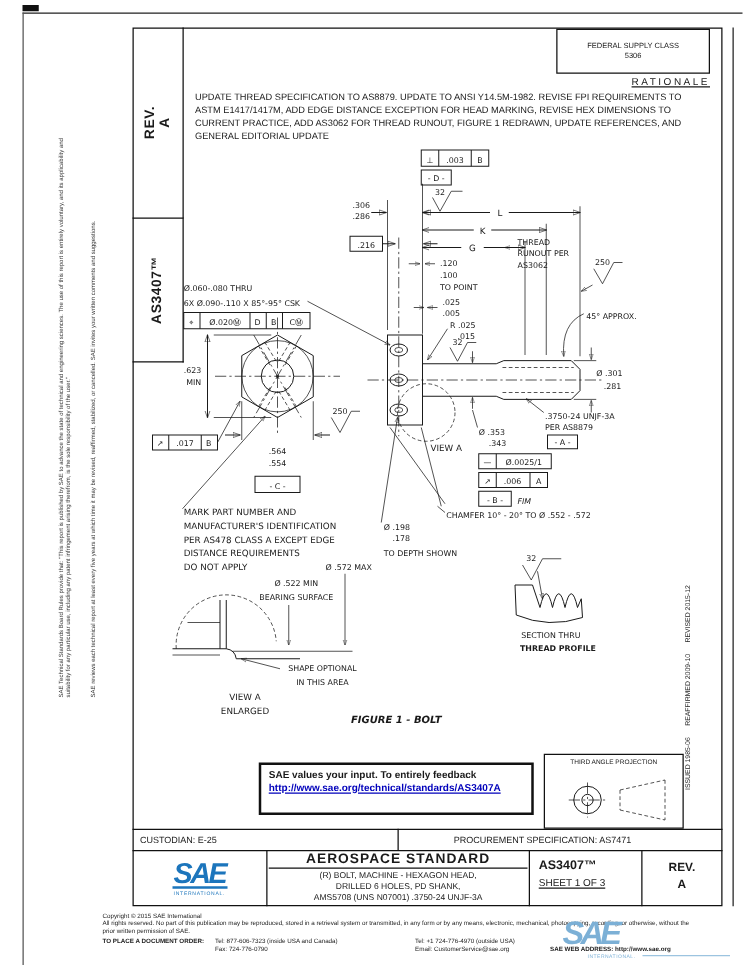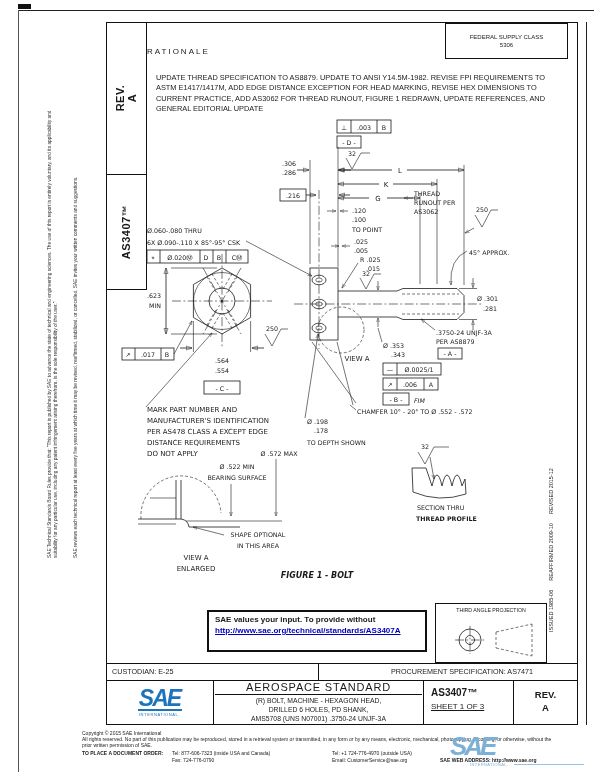--- a/index.html
+++ b/index.html
@@ -15,50 +15,50 @@
   .frame{left:106px;top:22px;width:472px;height:703px;border:1.5px solid #111;box-sizing:border-box;}
   .sbox{left:106px;width:41px;border-right:1.2px solid #111;border-bottom:1.2px solid #111;
         box-sizing:border-box;display:flex;align-items:center;justify-content:center;}
   .sbox1{top:22px;height:153px;}
   .sbox2{top:175px;height:115px;}
   .rot{transform:rotate(-90deg);display:flex;flex-direction:column;align-items:center;
        font-weight:bold;font-size:11px;line-height:12px;letter-spacing:.5px;white-space:nowrap;}
   .fsc{left:445px;top:23px;width:123px;height:36px;border:1.2px solid #111;box-sizing:border-box;
        display:flex;flex-direction:column;align-items:center;justify-content:center;
        font-size:6px;line-height:8px;text-align:center;}
-  .rat-title{left:147px;top:47px;width:421px;text-align:left;font-size:8px;letter-spacing:2px;}
+  .rat-title{left:147px;top:61px;width:421px;text-align:right;font-size:8px;letter-spacing:2px;text-decoration:underline;}
   .rat-text{left:156px;top:73px;width:396px;font-size:7.4px;line-height:10.4px;}
   
   .vturn{transform:rotate(-90deg);transform-origin:0 0;}
   .discl{font-size:4.8px;line-height:6px;color:#333;width:455px;}
   .d1{left:47px;top:558px;}
   .d2{left:73px;top:558px;}
   .dates{left:548px;top:632px;width:245px;font-size:5.5px;color:#222;white-space:pre;}
   
   .fb{left:207px;top:610px;width:220px;height:42px;border:2.5px solid #111;box-sizing:border-box;
       padding:3px 6px;font-size:8px;font-weight:bold;line-height:10.5px;}
   .fb a{color:#0000bb;}
   .tap{left:435px;top:603px;width:112px;height:60px;border:1.2px solid #111;box-sizing:border-box;}
   .tap-label{left:437px;top:607px;width:108px;text-align:center;font-size:5.2px;}
   
   .cust-row{left:106px;top:663px;width:472px;height:17px;border-top:1.2px solid #111;box-sizing:border-box;}
   .cust{left:112px;top:667px;font-size:7.2px;}
   .cdiv{left:318px;top:663px;height:17px;border-left:1.2px solid #111;}
-  .proc{left:328px;top:667px;width:268px;text-align:center;font-size:7.2px;}
+  .proc{left:300px;top:667px;width:268px;text-align:center;font-size:7.2px;}
   
   .tb{left:106px;top:680px;width:472px;height:45px;border-top:1.2px solid #111;box-sizing:border-box;}
   .tbv1{left:213px;top:680px;height:45px;border-left:1.2px solid #111;}
   .tbv2{left:423px;top:680px;height:45px;border-left:1.2px solid #111;}
   .tbv3{left:513px;top:680px;height:45px;border-left:1.2px solid #111;}
   .logo-cell{left:107px;top:682px;width:105px;height:42px;display:flex;flex-direction:column;
              align-items:center;justify-content:center;}
   .logo-sae{color:#1c75bc;font-weight:bold;font-style:italic;font-size:23px;line-height:19px;letter-spacing:-2px;}
   .logo-bar{width:44px;height:2px;background:#1c75bc;margin-top:1px;}
   .logo-sub{color:#1c75bc;font-size:4px;letter-spacing:.6px;margin-top:1px;}
-  .tb-head{left:215px;top:681px;width:207px;text-align:center;font-size:11px;font-weight:normal;
+  .tb-head{left:215px;top:681px;width:207px;text-align:center;font-size:11px;font-weight:bold;
            letter-spacing:.8px;border-bottom:1.1px solid #111;padding-bottom:1px;}
   .tb-sub{left:215px;top:696px;width:207px;text-align:center;font-size:6.8px;line-height:9.2px;}
   .tb-doc{left:431px;top:687px;font-size:10px;font-weight:bold;}
   .tb-sheet{left:431px;top:702px;font-size:8px;text-decoration:underline;}
   .tb-rev{left:513px;top:688px;width:65px;text-align:center;font-size:9.5px;font-weight:bold;line-height:13px;}
   
   .ft{font-size:5px;color:#222;}
   .ft-c1{left:82px;top:730px;}
   .ft-c2{left:82px;top:736px;width:470px;line-height:6px;}
   .ft-ol{left:82px;top:750px;font-weight:bold;}
@@ -349,21 +349,21 @@
     <line x1="455" y1="640" x2="485" y2="640" class="cl"></line>
     <line x1="470" y1="626" x2="470" y2="654" class="cl"></line>
     <line x1="496" y1="632" x2="532" y2="624" class="dsh thin"></line>
     <line x1="496" y1="648" x2="532" y2="656" class="dsh thin"></line>
     <line x1="496" y1="632" x2="496" y2="648" class="dsh thin"></line>
     <line x1="532" y1="624" x2="532" y2="656" class="dsh thin"></line>
   </g>
 </svg>
 
 <div class="abs fb">
-  <div>SAE values your input. To provide without</div>
+  <div>SAE values your input. To entirely feedback</div>
   <a href="#">http://www.sae.org/technical/standards/AS3407A</a>
 </div>
 
 <div class="abs tap"></div>
 <div class="abs tap-label">THIRD ANGLE PROJECTION</div>
 
 <div class="abs cust-row"></div>
 <div class="abs cust">CUSTODIAN: E-25</div>
 <div class="abs cdiv"></div>
 <div class="abs proc">PROCUREMENT SPECIFICATION: AS7471</div>

